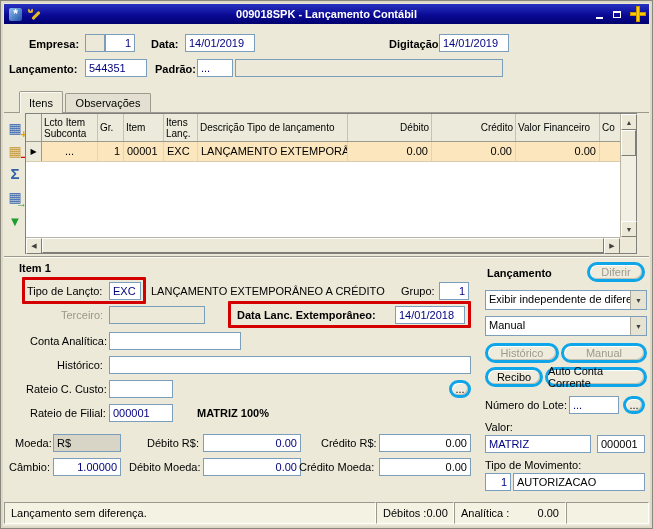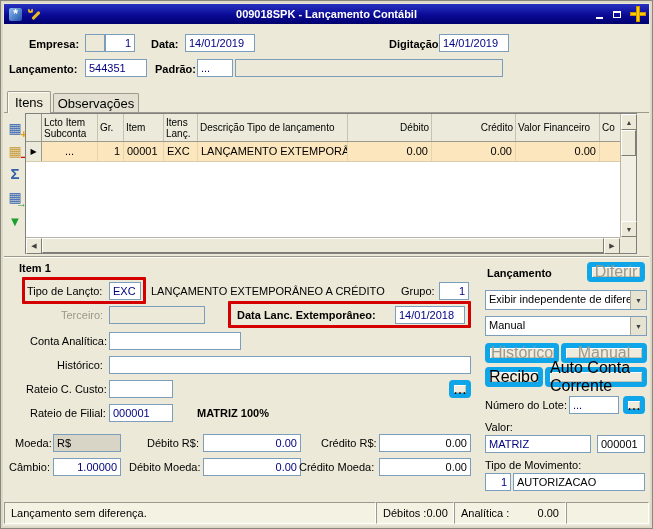--- a/index.html
+++ b/index.html
@@ -33,33 +33,33 @@
   
   .lbl { position:absolute; font-size:11px; color:#000; white-space:nowrap; }
   .lbl.b { font-weight:bold; }
   .lbl.dis { color:#9A9888; }
   .fld { position:absolute; height:18px; background:#fff; border:1px solid #7B9EBD;
          font-size:11px; color:#000080; padding:1px 3px; line-height:14px; white-space:nowrap; overflow:hidden; }
   .fld.gray { background:#ECE9D8; }
   .fld.gray2 { background:#D9D5C6; color:#000; }
   .fld.blk { color:#000; }
   .fld.num { text-align:right; }
-  .btn { position:absolute; font-size:16px; color:#000; background:#EFECDD; border:5px solid #0ea5e9;
-         border-radius:4px; box-shadow: inset 1px 1px 0 #FFFFFF, inset -1px -1px 0 #C6C3B2;
+  .btn { position:absolute; font-size:11px; color:#000; background:#EFECDD; border:3px solid #0ea5e9;
+         border-radius:10px; box-shadow: inset 1px 1px 0 #FFFFFF, inset -1px -1px 0 #C6C3B2;
          display:flex; align-items:center; justify-content:center; }
   .btn.disabled { color:#9C9A8C; }
   .combo { position:absolute; height:20px; background:#fff; border:1px solid #7B9EBD; display:flex; }
   .combo .txt { flex:1; font-size:11px; color:#000; padding:2px 3px; white-space:nowrap; overflow:hidden; }
   .combo .arrow { width:16px; background:#E6E3D2; border-left:1px solid #ACA899; display:flex;
                   align-items:center; justify-content:center; font-size:7px; color:#404040; }
 
   
   .tabline { position:absolute; left:3px; right:3px; top:111px; height:1px; background:#9C9A8C; }
-  .tab { position:absolute; font-size:13px; text-align:center; border:1px solid #9C9A8C; border-bottom:none;
-         border-radius:2px 2px 0 0; display:flex; align-items:center; justify-content:center; }
+  .tab { position:absolute; font-size:11px; text-align:center; border:1px solid #9C9A8C; border-bottom:none;
+         border-radius:2px 2px 0 0; display:flex; align-items:center; justify-content:center;margin-left:12px; }
   .tab.active { left:6px; top:90px; width:44px; height:22px; background:#ECE9D8; z-index:2;
                 box-shadow: inset 1px 1px 0 #FBFAF4; }
   .tab.inactive { left:52px; top:92px; width:86px; height:19px; background:#E3E0D1; }
 
   
   .ticon { position:absolute; left:5px; width:18px; height:18px; font-size:14px; line-height:18px;
            text-align:center; }
   .ticon .g { color:#3A66B0; }
   .ticon .g2 { color:#C79A3A; }
   .ticon .ov { position:absolute; right:-3px; bottom:-3px; font-size:11px; font-weight:bold; line-height:11px; }

